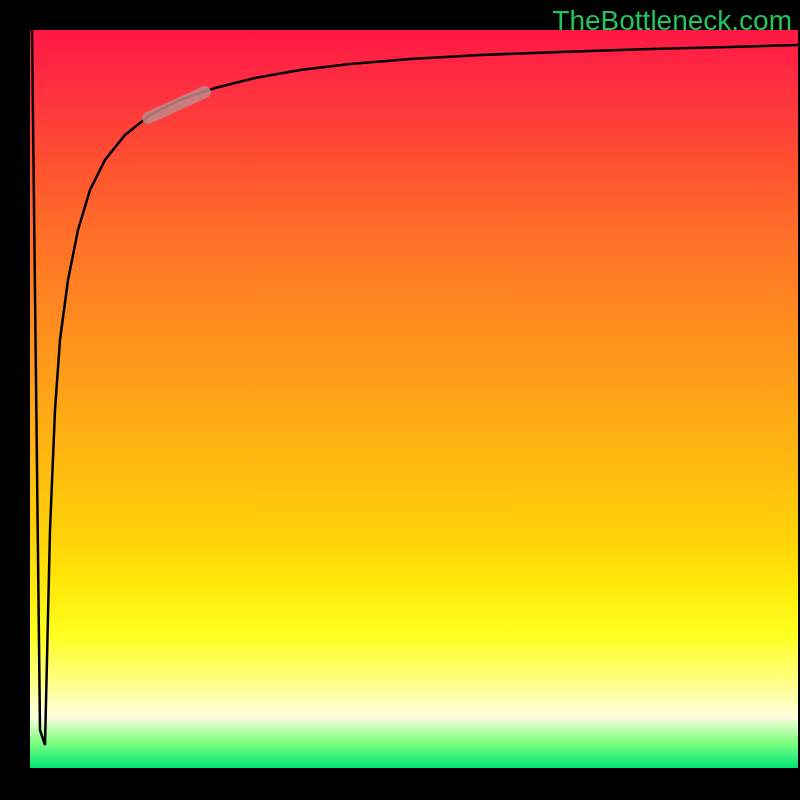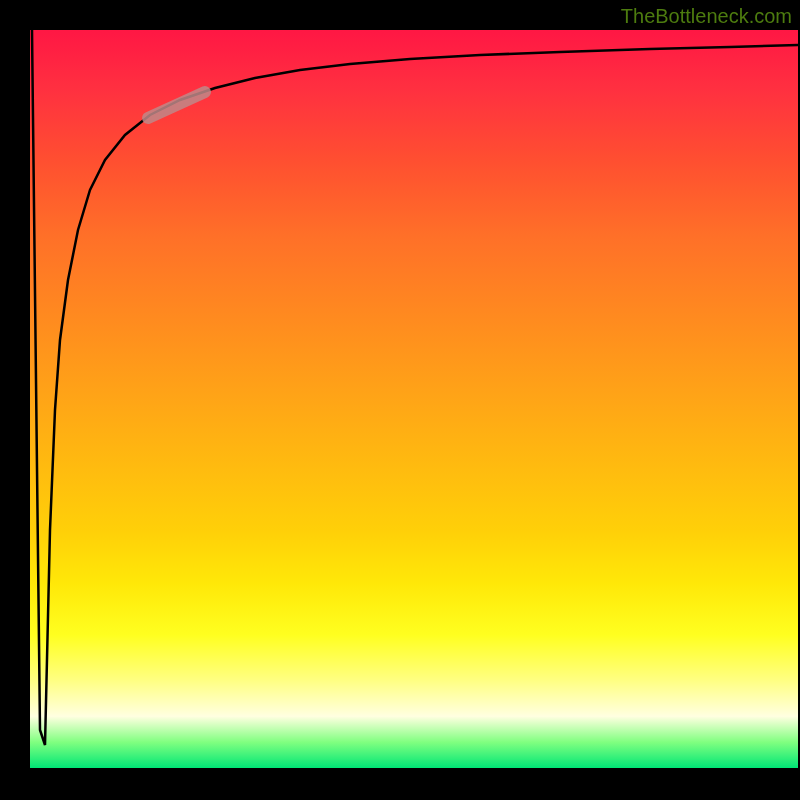--- a/index.html
+++ b/index.html
@@ -13,22 +13,22 @@
       height: 800px;
       background: #000;
       position: relative;
       font-family: Arial, sans-serif;
     }
     
     .attribution {
       position: absolute;
       top: 5px;
       right: 8px;
-      color: #4d7c0f;
-      font-size: 20px;
+      color: #22c55e;
+      font-size: 28px;
       font-weight: normal;
       z-index: 10;
     }
     
     .chart-area {
       position: absolute;
       top: 30px;
       left: 30px;
       width: 768px;
       height: 738px;

